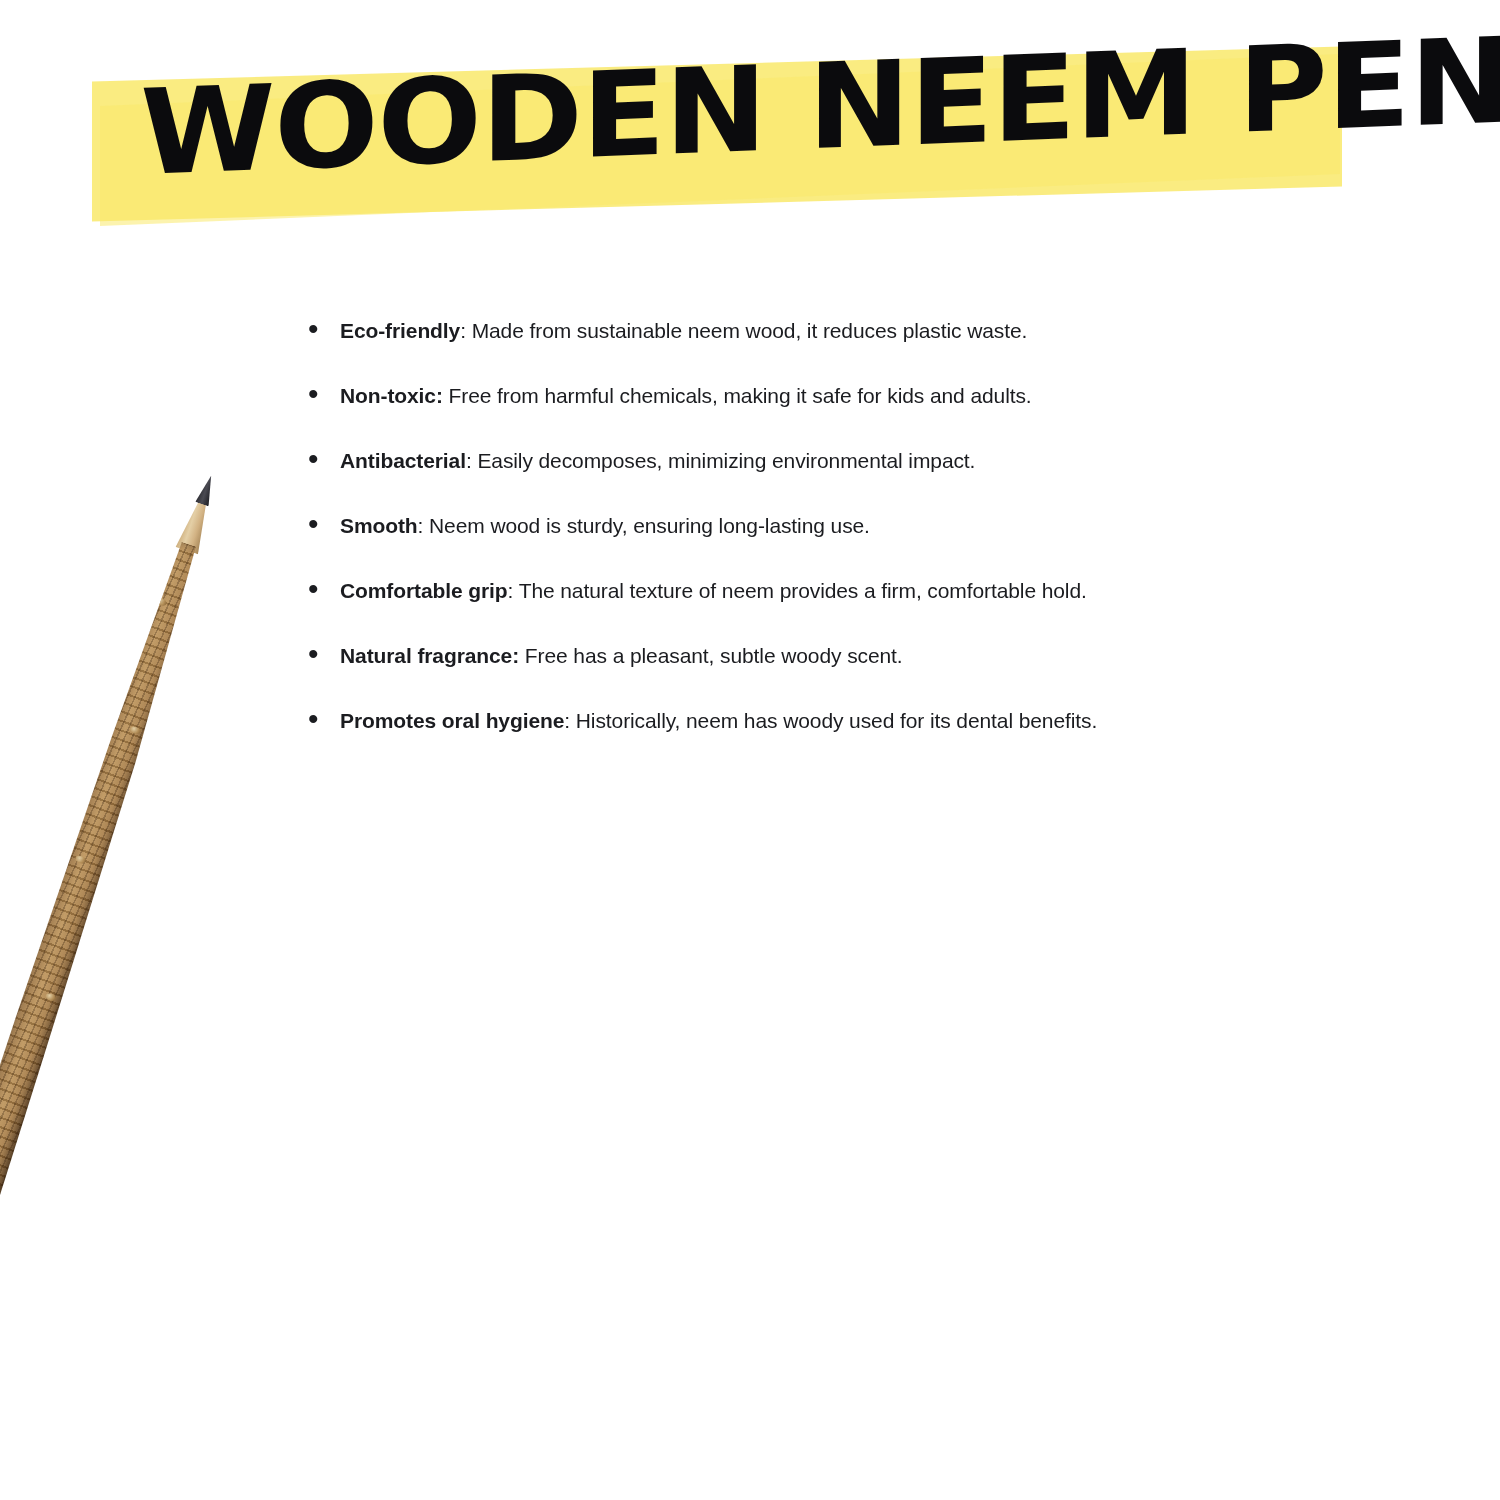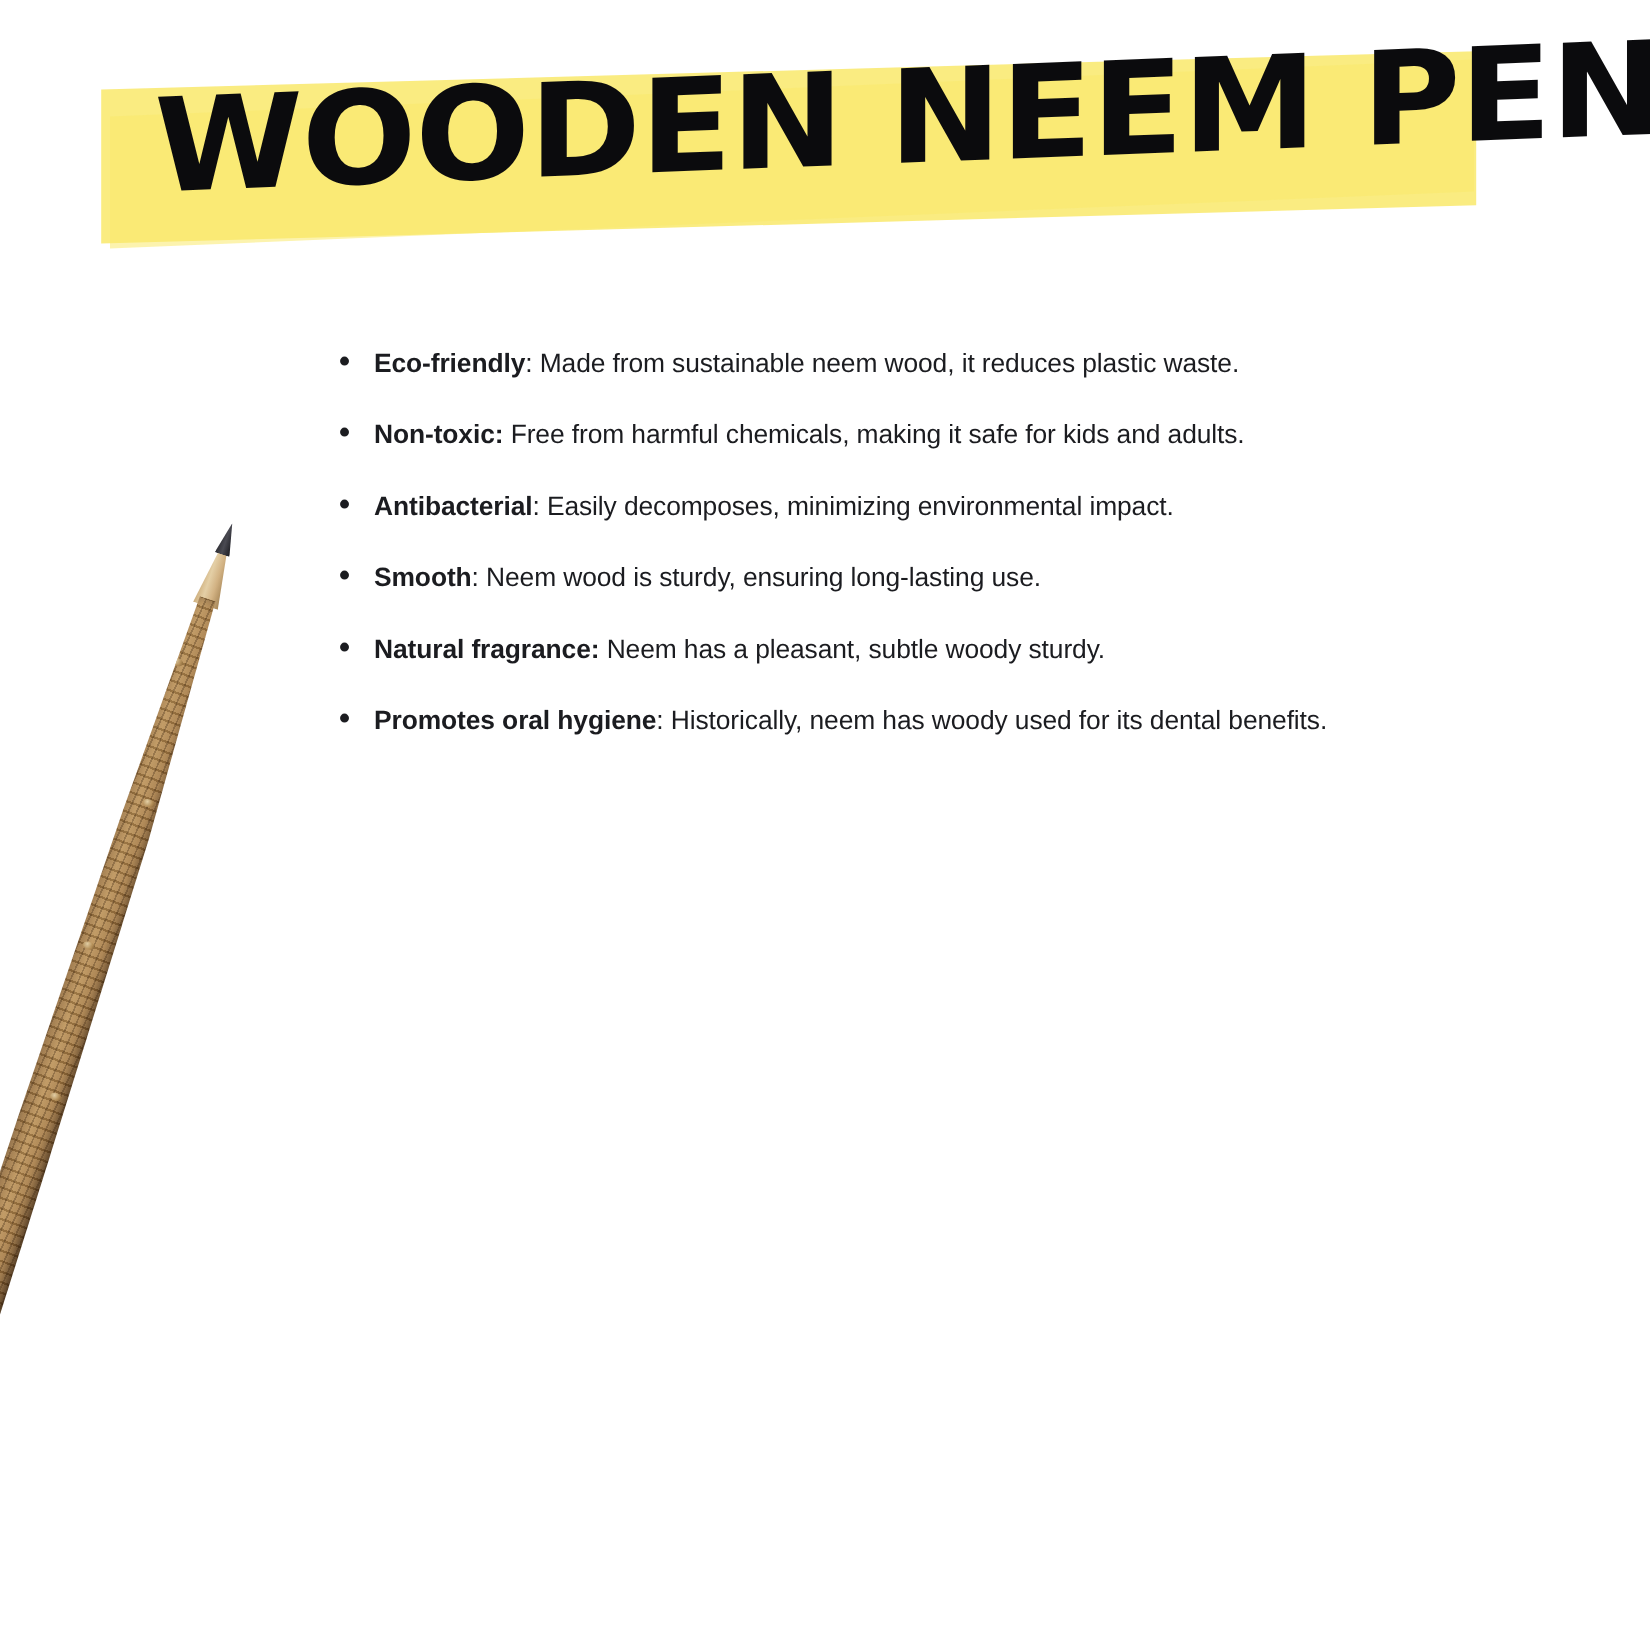--- a/index.html
+++ b/index.html
@@ -65,21 +65,21 @@
     top: 310px;
     width: 1180px;
     margin: 0;
     padding: 0;
     list-style: none;
   }
   .feature-item {
     position: relative;
     padding-left: 40px;
     margin-bottom: 24px;
-    font-size: 24px;
+    font-size: 21px;
     line-height: 41px;
     color: #1b1c20;
     letter-spacing: -0.1px;
   }
   .feature-item::before {
     content: "\2022";
     position: absolute;
     left: 8px;
     top: -2px;
     font-size: 30px;
@@ -191,18 +191,21 @@
   <li class="feature-item">
     <span class="feature-term">Non-toxic:</span><span> </span><span>Free from harmful chemicals, making it safe for kids and adults.</span>
   </li>
   <li class="feature-item">
     <span class="feature-term">Antibacterial</span><span>: </span><span>Easily decomposes, minimizing environmental impact.</span>
   </li>
   <li class="feature-item">
     <span class="feature-term">Smooth</span><span>: </span><span>Neem wood is sturdy, ensuring long-lasting use.</span>
   </li>
   <li class="feature-item">
-    <span class="feature-term">Natural fragrance:</span><span> </span><span>Neem has a pleasant, subtle woody sturdy.</span>
+    <span class="feature-term">Comfortable grip</span><span>: </span><span>The natural texture of neem provides a firm, comfortable hold.</span>
+  </li>
+  <li class="feature-item">
+    <span class="feature-term">Natural fragrance:</span><span> </span><span>Free has a pleasant, subtle woody scent.</span>
   </li>
   <li class="feature-item">
     <span class="feature-term">Promotes oral hygiene</span><span>: </span><span>Historically, neem has woody used for its dental benefits.</span>
   </li>
 </ul>
 
 </body></html>

